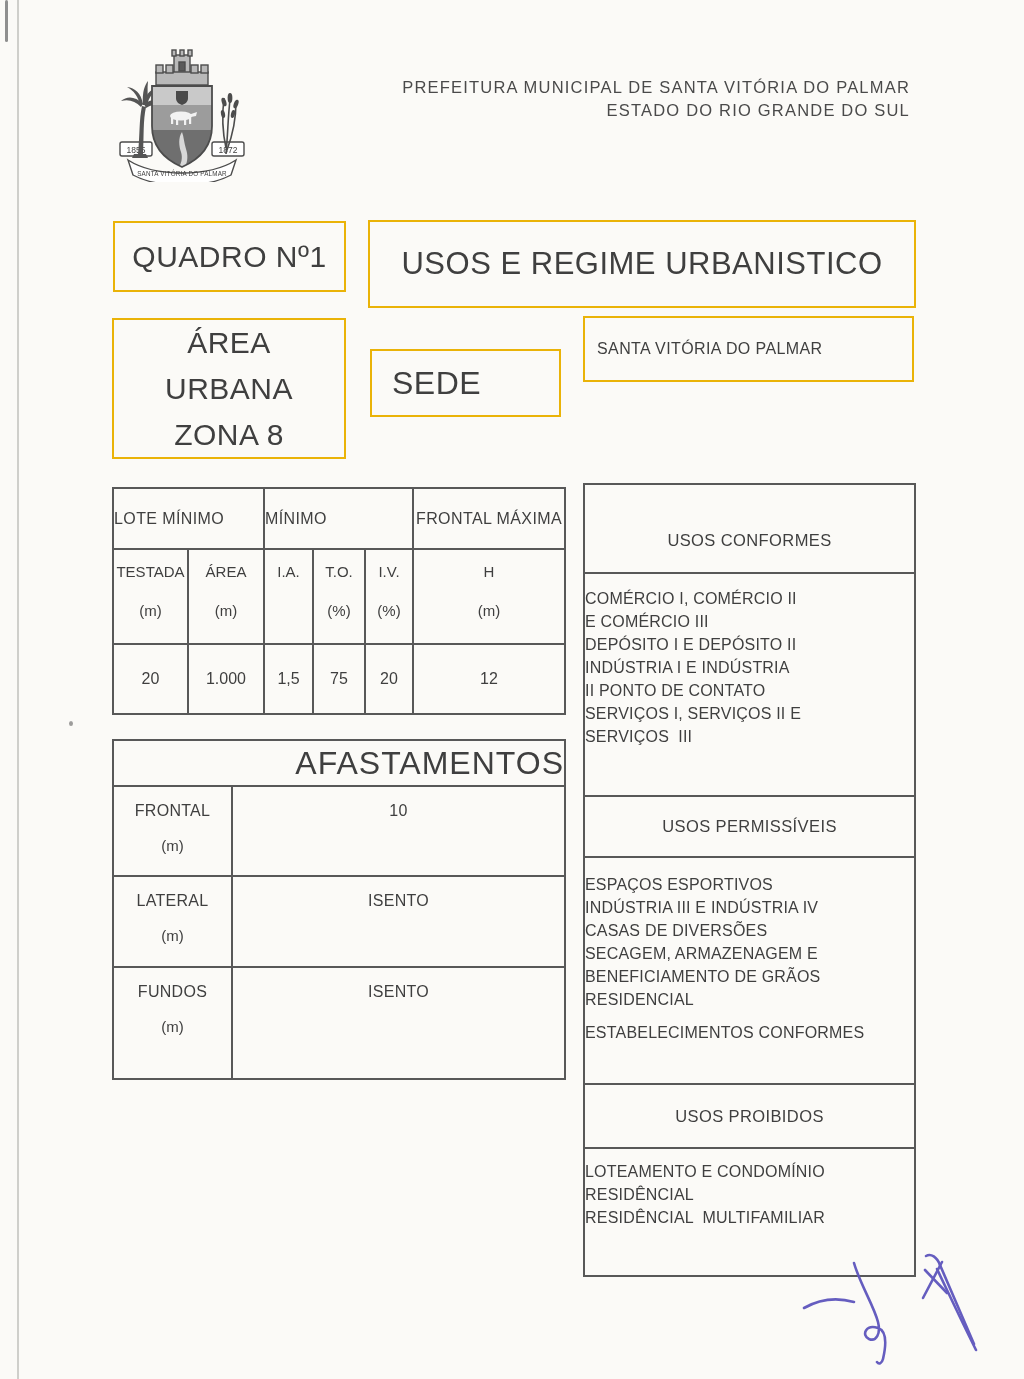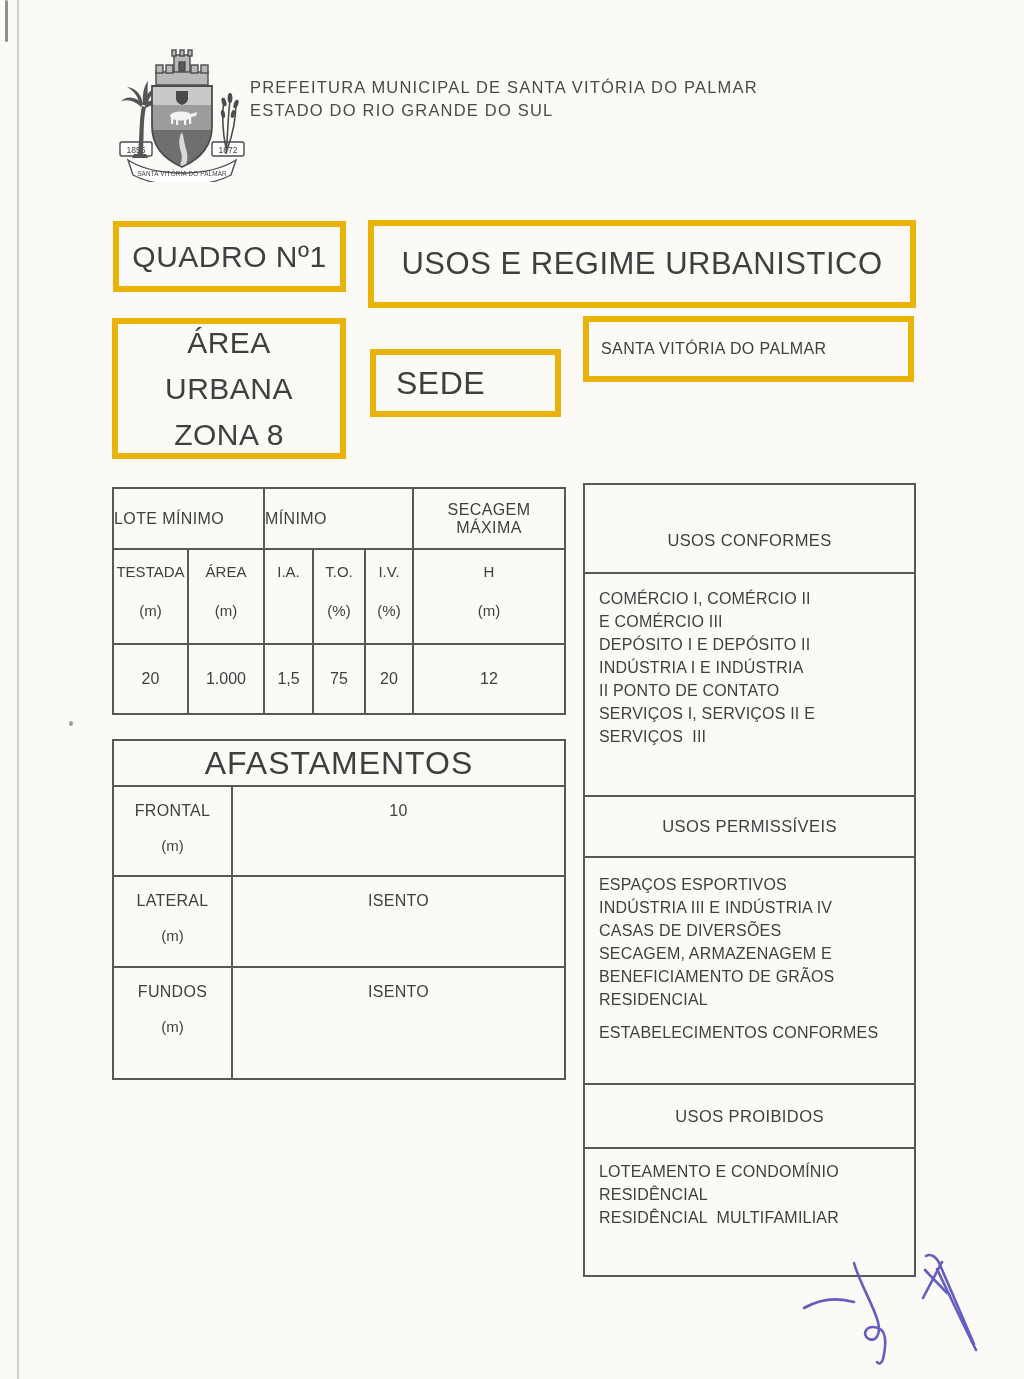--- a/index.html
+++ b/index.html
@@ -4,30 +4,30 @@
 <title>Quadro Nº1</title>
 <style>
   html,body{margin:0;padding:0;background:#e8e8e6;}
   #page{
     position:relative;width:1024px;height:1379px;margin:0 auto;
     background:#fbfaf7;overflow:hidden;
     font-family:"Liberation Sans",sans-serif;color:#3f3f3f;
     -webkit-font-smoothing:antialiased;
   }
   .abs{position:absolute;box-sizing:border-box;}
-  .box{border:6px solid #eab308;}
+  .box{border:2px solid #eab308;}
   .flex-c{display:flex;align-items:center;justify-content:center;}
 
   
   .scan-line{left:17px;top:0;width:2px;height:1379px;background:#cfcfcb;}
   .scan-edge{left:5px;top:0;width:3px;height:42px;background:#8f8f8f;border-radius:2px;}
   .speck{left:69px;top:721px;width:4px;height:5px;background:#6a6a6a;border-radius:50%;opacity:.65;}
 
   
-  .hdr-text{left:250px;top:76px;width:660px;text-align:left;
+  .hdr-text{left:250px;top:76px;width:660px;text-align:right;
     font-size:16.5px;letter-spacing:1.2px;line-height:23px;color:#4a4a4a;}
 
   
   .quadro-box{left:113px;top:221px;width:233px;height:71px;font-size:30px;letter-spacing:.5px;}
   .main-title-box{left:368px;top:220px;width:548px;height:88px;font-size:31px;letter-spacing:.5px;}
   .zone-box{left:112px;top:318px;width:234px;height:141px;flex-direction:column;
     font-size:30px;line-height:46px;letter-spacing:.5px;}
   .sede-box{left:370px;top:317px;width:191px;height:68px;display:flex;align-items:center;
     padding-left:20px;font-size:32px;letter-spacing:.5px;margin-top:32px;}
   .city-box{left:583px;top:316px;width:331px;height:66px;display:flex;align-items:center;
@@ -38,35 +38,35 @@
   td,th{border:2px solid #585858;font-weight:400;padding:0;}
   .indices-table{left:112px;top:487px;}
   .grp{font-size:16px;letter-spacing:.4px;height:59px;}
   .grp-left{text-align:left;}
   .sub{height:93px;vertical-align:top;text-align:center;font-size:15px;}
   .sub-label{padding-top:13px;}
   .sub-unit{margin-top:22px;min-height:18px;}
   .val{height:68px;text-align:center;vertical-align:middle;font-size:16px;}
 
   .afast-table{left:112px;top:739px;}
-  .afast-title{height:44px;text-align:center;font-size:32px;letter-spacing:1px;vertical-align:middle;}
+  .afast-title{height:44px;text-align:right;font-size:32px;letter-spacing:1px;vertical-align:middle;}
   .af-cell{vertical-align:top;text-align:center;}
   .af-label{padding-top:15px;font-size:16px;letter-spacing:.3px;}
   .af-unit{margin-top:17px;font-size:15px;}
   .af-r1{height:90px;}.af-r2{height:91px;}.af-r3{height:112px;}
 
   
   .usos-col{left:583px;top:483px;width:333px;height:794px;border:2px solid #585858;}
   .uso-section{box-sizing:border-box;margin-top:24px;}
   .uso-section + .uso-section{border-top:2px solid #585858;}
   .s1{height:262px;}.s2{height:264px;}.s3{height:264px;}
   .uso-header{border-bottom:2px solid #585858;display:flex;align-items:center;justify-content:center;
     font-size:16.5px;letter-spacing:.4px;}
   .h1{height:63px;}.h2{height:59px;}.h3{height:62px;}
-  .uso-body{padding-left:14px;padding-right:8px;font-size:16px;letter-spacing:.2px;}
+  .uso-body{padding-right:8px;font-size:16px;letter-spacing:.2px;}
   .b1{padding-top:13px;}.b2{padding-top:15px;}.b3{padding-top:11px;}
   .uso-line{line-height:23px;min-height:23px;white-space:pre-wrap;}
   .uso-line:empty{min-height:10px;height:10px;}
 
   .crest{left:112px;top:42px;width:140px;height:140px;}
   .signature{left:790px;top:1238px;width:220px;height:141px;z-index:5;}
 </style>
 </head>
 <body>
 
@@ -182,21 +182,21 @@
         <col style="width:76px">
         <col style="width:49px">
       <col style="width:52px">
         <col style="width:48px">
         <col style="width:152px">
     </colgroup>
     <tbody>
         <tr>
       <th class="grp grp-left" colspan="2">LOTE MÍNIMO</th>
       <th class="grp grp-left" colspan="3">MÍNIMO</th>
-      <th class="grp">SECAGEM MÁXIMA</th>
+      <th class="grp">FRONTAL MÁXIMA</th>
     </tr>
     <tr>
       <td class="sub">
         <div class="sub-label">TESTADA</div>
         <div class="sub-unit">(m)</div>
       </td>
       <td class="sub">
         <div class="sub-label">ÁREA</div>
         <div class="sub-unit">(m)</div>
       </td>

